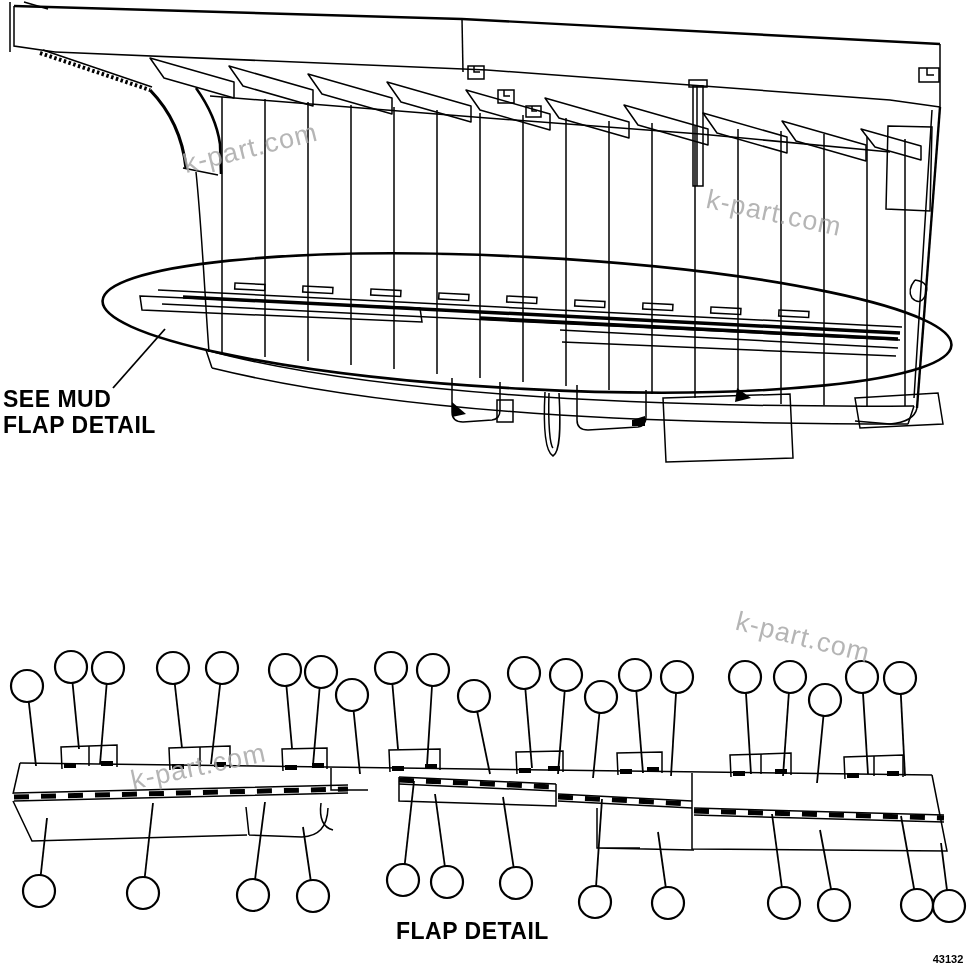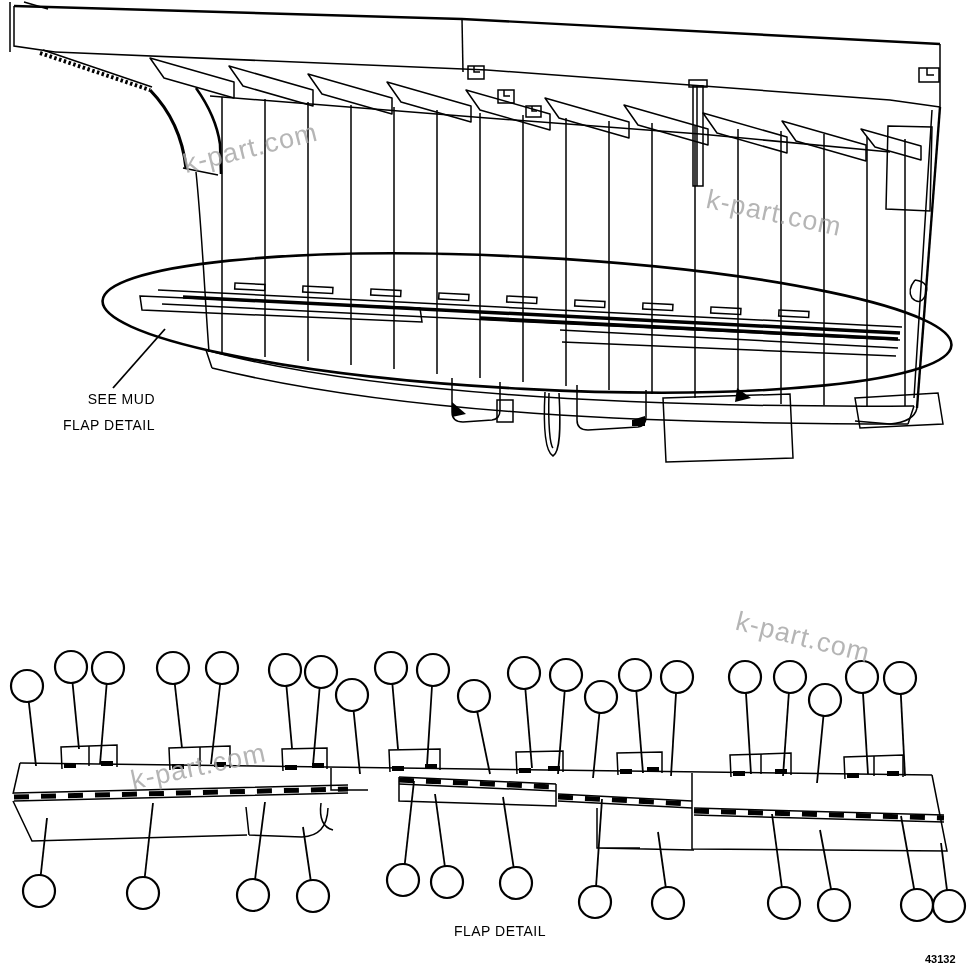--- a/index.html
+++ b/index.html
@@ -1,20 +1,20 @@
 <!DOCTYPE html>
 <html><head>
 <meta charset="utf-8">
 <style>
   html,body{margin:0;padding:0;background:#fff;}
   .canvas{position:relative;width:973px;height:975px;background:#fff;overflow:hidden;
           font-family:"Liberation Sans",sans-serif;}
   svg{position:absolute;left:0;top:0;}
-  .lbl{position:absolute;color:#000;font-weight:normal;text-align:right;
-       font-size:14px;line-height:26px;letter-spacing:.5px;white-space:nowrap;}
+  .lbl{position:absolute;color:#000;font-weight:bold;text-align:left;
+       font-size:23px;line-height:26px;letter-spacing:.5px;white-space:nowrap;}
   .wm{position:absolute;color:#a9a9a9;font-size:27px;letter-spacing:1px;
       white-space:nowrap;transform-origin:left top;opacity:.85;}
   .dwgnum{position:absolute;font-size:11px;font-weight:bold;color:#000;}
   .ln{stroke:#000;stroke-width:1.5;fill:none;}
   .ln2{stroke:#000;stroke-width:2.4;fill:none;}
   .hv{stroke:#000;stroke-width:3.5;fill:none;}
   .dash{stroke:#000;stroke-width:5;fill:none;stroke-dasharray:15 12;}
   .bal{fill:#fff;stroke:#000;stroke-width:2.2;}
   .ldr{stroke:#000;stroke-width:1.8;fill:none;}
   .ft{fill:#000;stroke:none;}
@@ -296,20 +296,20 @@
 
 <div class="lbl" style="left:3px;top:386px;width:152px;">
   <div>SEE MUD</div>
   <div>FLAP DETAIL</div>
 </div>
 
 <div class="lbl" style="left:396px;top:918px;width:150px;">
   <div>FLAP DETAIL</div>
 </div>
 
-<div class="dwgnum" style="left:925px;top:953px;width:46px;text-align:left;">43132</div>
+<div class="dwgnum" style="left:925px;top:953px;width:46px;text-align:center;">43132</div>
 
 <div class="wm" style="left:180px;top:150px;transform:rotate(-14deg);">k-part.com</div>
 <div class="wm" style="left:710px;top:184px;transform:rotate(12deg);">k-part.com</div>
 <div class="wm" style="left:740px;top:606px;transform:rotate(14deg);">k-part.com</div>
 <div class="wm" style="left:128px;top:766px;transform:rotate(-12deg);">k-part.com</div>
 
 </div>
 
 </body></html>

